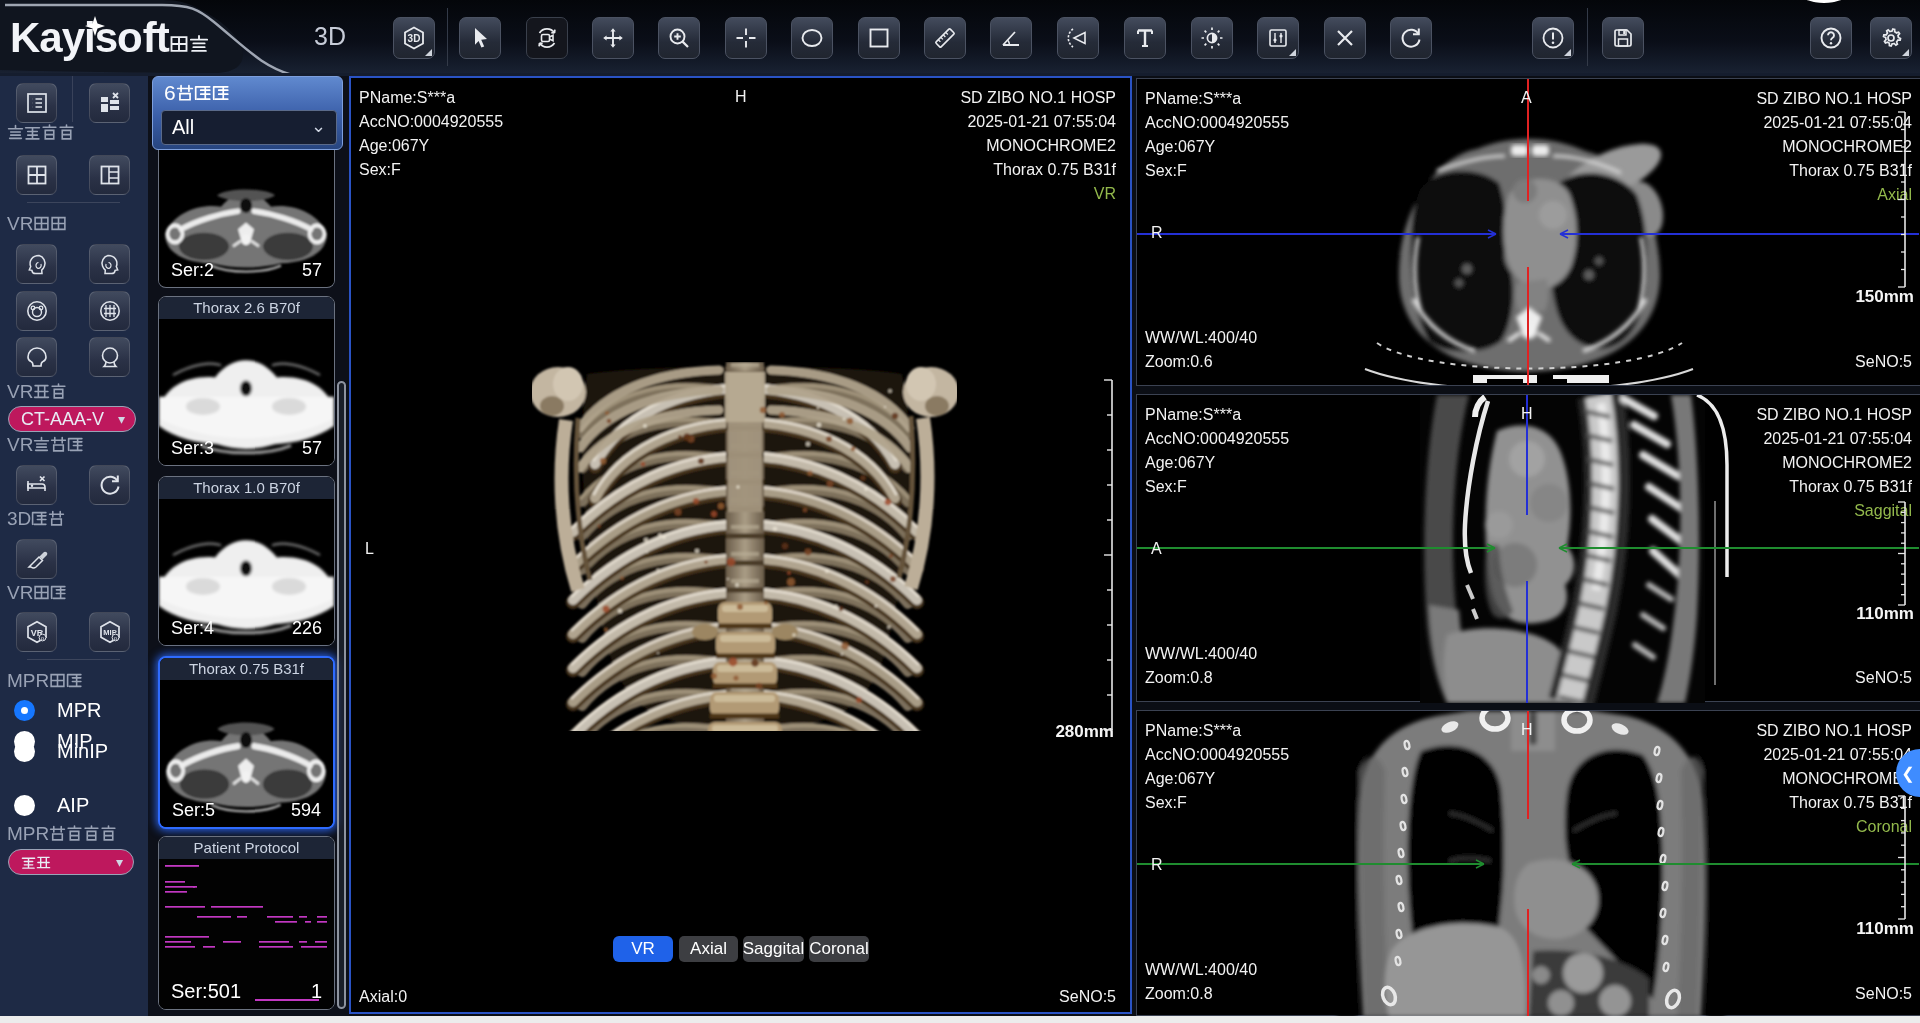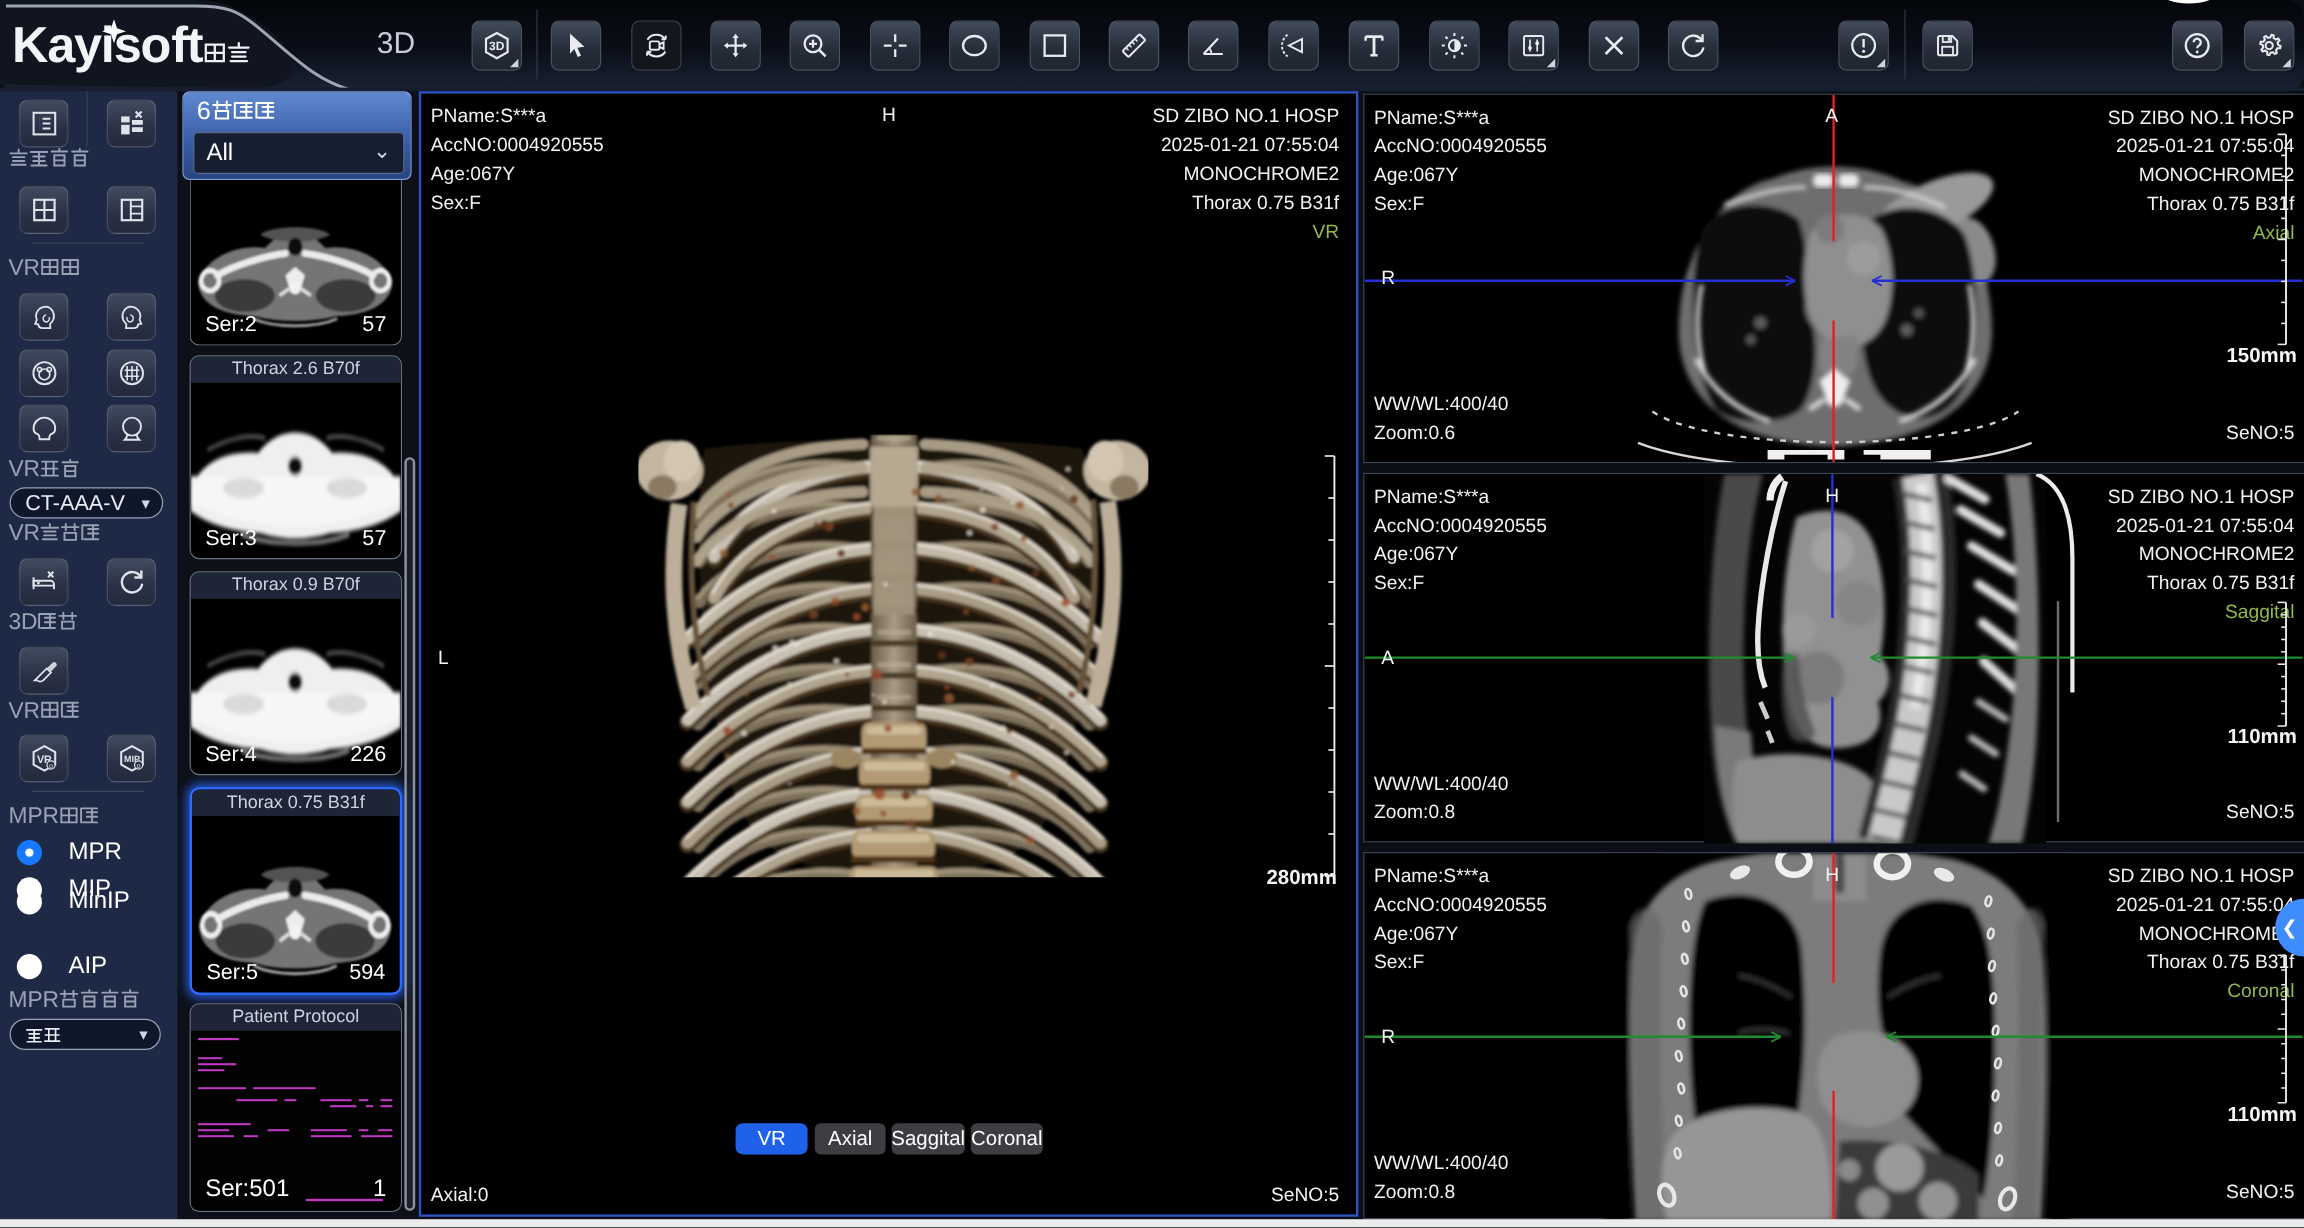--- a/index.html
+++ b/index.html
@@ -2,21 +2,21 @@
 <html><head>
 <meta charset="utf-8">
 <style>
 * { margin:0; padding:0; box-sizing:border-box; }
 html,body { width:1920px; height:1023px; overflow:hidden; background:#0b0e15; font-family:"Liberation Sans", sans-serif; }
 .abs { position:absolute; }
 #stage { position:relative; width:1920px; height:1023px; }
 
 
 #topbar { position:absolute; left:0; top:0; width:1920px; height:76px;
-  background:linear-gradient(#04060a,#0a0e18 55%,#1a2334);border-radius:14px; }
+  background:linear-gradient(#04060a,#0a0e18 55%,#1a2334); }
 #topbar .botline { position:absolute; left:0; top:73px; width:1920px; height:3px; background:#151d2e; }
 .tbtn { position:absolute; top:17px; width:42px; height:42px; border-radius:7px;
   background:linear-gradient(#434b5c,#252b38 60%,#20252f); border:1px solid #4b5262;
   display:flex; align-items:center; justify-content:center; }
 .tbtn.dark { background:#14161d; border-color:#3a404c; }
 .tbtn svg { display:block; }
 .cornertri { position:absolute; right:2px; bottom:2px; width:0; height:0;
   border-left:7px solid transparent; border-bottom:7px solid #cfd4dc; }
 .tdiv { position:absolute; top:8px; width:1px; height:58px; background:#333a48; }
 #logo { position:absolute; left:10px; top:14px; color:#f2f4f8; }
@@ -28,21 +28,21 @@
 #hscroll { position:absolute; left:0; top:1016px; width:1920px; height:7px; background:#ececec; }
 
 
 #sidebar { position:absolute; left:0; top:76px; width:148px; height:940px; background:#1e2a45; }
 .sbtn { position:absolute; width:41px; height:40px; border-radius:7px;
   background:linear-gradient(#414a5e,#2a3146 60%,#232a3d); border:1px solid rgba(255,255,255,.14);
   display:flex; align-items:center; justify-content:center; }
 .slbl { position:absolute; left:7px; font-size:19px; color:#99a2b5; white-space:nowrap; }
 .sdiv { position:absolute; height:1px; background:#3c455c; }
 .spill { position:absolute; height:26px; border:1px solid #9aa3b6; border-radius:13px;
-  background:#0f172a; color:#e8ecf4; font-size:18px; display:flex; align-items:center; }
+  background:#be185d; color:#e8ecf4; font-size:18px; display:flex; align-items:center; }
 .radio { position:absolute; display:flex; align-items:center; }
 .radio .c { width:21px; height:21px; border-radius:50%; background:#fff; }
 .radio .c.sel { background:#1677ff; position:relative; }
 .radio .c.sel:after { content:""; position:absolute; left:7px; top:7px; width:7px; height:7px; border-radius:50%; background:#fff; }
 .radio .t { margin-left:22px; font-size:20px; color:#fff; }
 
 
 #thumbcol { position:absolute; left:148px; top:76px; width:202px; height:940px; background:#0d1019; }
 #serhdr { position:absolute; left:4px; top:0px; width:191px; height:74px; border-radius:6px;
   background:linear-gradient(#6089cf,#3a5ea8 55%,#27457f); border:1px solid #7d9fdd; }
@@ -458,21 +458,21 @@
 <g filter="url(#b2)">
 <path d="M0 74 C6 56 28 46 56 48 C66 38 76 34 87 34 C98 34 108 38 118 48 C146 46 169 56 175 74 L175 88 C158 98 136 102 116 103 C96 108 78 108 58 103 C38 102 16 98 0 88 Z" fill="#efefef"></path>
 <path d="M0 82 C30 94 60 98 87 98 C114 98 145 94 175 82 L175 64 L0 64 Z" fill="#f6f6f6"></path>
 <ellipse cx="87" cy="57" rx="6" ry="6.5" fill="#101010"></ellipse>
 <ellipse cx="44" cy="72" rx="17" ry="7" fill="#dadada"></ellipse>
 <ellipse cx="130" cy="72" rx="17" ry="7" fill="#dadada"></ellipse>
 <path d="M42 104 C66 112 108 112 132 104" stroke="#c8c8c8" stroke-width="2" fill="none"></path>
 <path d="M14 46 C34 37 52 35 62 38 M161 46 C141 37 123 35 113 38" stroke="#7e7e7e" stroke-width="1.8" fill="none"></path>
 </g>
         </svg><div class="ser">Ser:3</div><div class="cnt">57</div></div>
-  <div class="card" style="top:400px;height:170px"><div class="title">Thorax 0.9 B70f</div><svg width="175" height="146" viewBox="0 0 175 120" preserveAspectRatio="none">
+  <div class="card" style="top:400px;height:170px"><div class="title">Thorax 1.0 B70f</div><svg width="175" height="146" viewBox="0 0 175 120" preserveAspectRatio="none">
           <defs>
             <filter id="b2" x="-20%" y="-20%" width="140%" height="140%">
               <feGaussianBlur stdDeviation="1.4"></feGaussianBlur>
             </filter>
           </defs>
 <rect width="175" height="120" fill="#000"></rect>
 <g filter="url(#b2)">
 <path d="M0 74 C6 56 28 46 56 48 C66 38 76 34 87 34 C98 34 108 38 118 48 C146 46 169 56 175 74 L175 88 C158 98 136 102 116 103 C96 108 78 108 58 103 C38 102 16 98 0 88 Z" fill="#efefef"></path>
 <path d="M0 82 C30 94 60 98 87 98 C114 98 145 94 175 82 L175 64 L0 64 Z" fill="#f6f6f6"></path>
 <ellipse cx="87" cy="57" rx="6" ry="6.5" fill="#101010"></ellipse>

